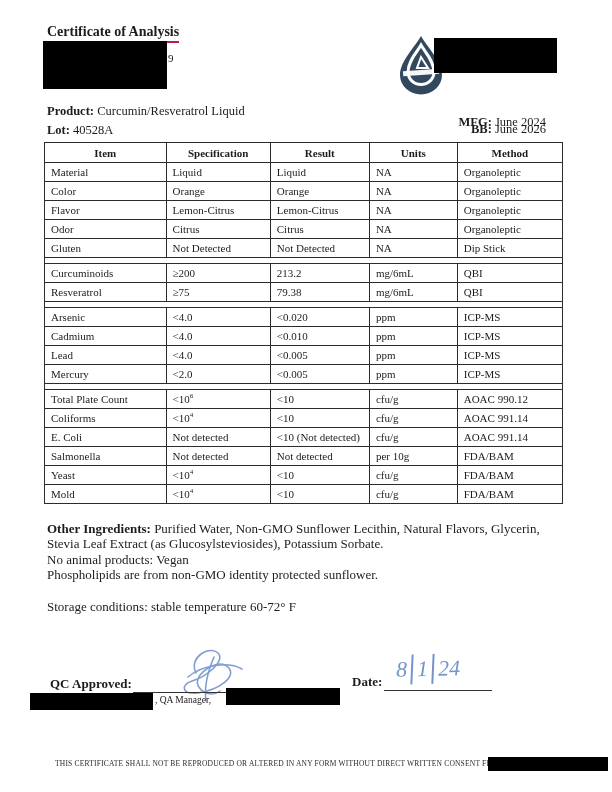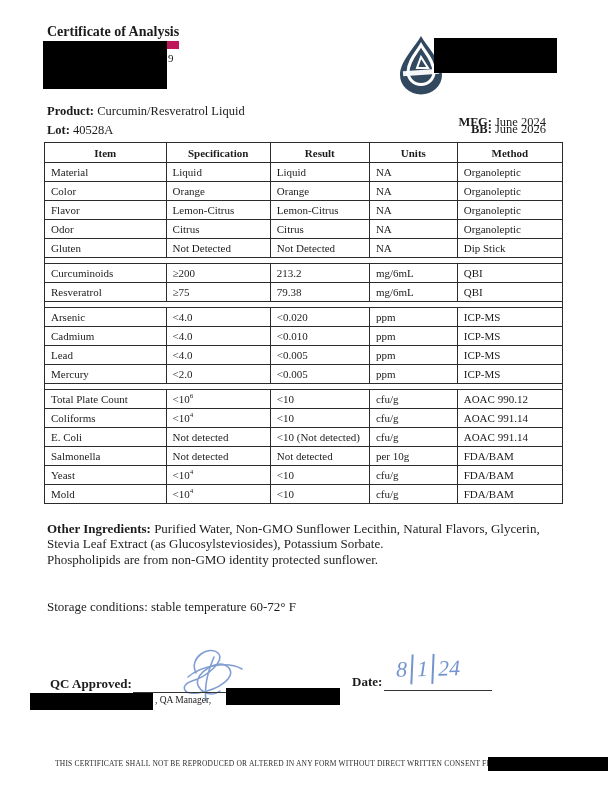--- a/index.html
+++ b/index.html
@@ -12,21 +12,21 @@
     color: #1c1c1c;
     overflow: hidden;
     margin: 0 auto;
   }
   .redact { position: absolute; background: #000; }
 
   
   .doc-title {
     position: absolute; left: 47px; top: 24px;
     font-size: 14px; font-weight: bold;
-    border-bottom: 8px solid #be185d; padding-bottom: 1px;
+    border-bottom: 2px solid #be185d; padding-bottom: 1px;
   }
   .addr-digit { position: absolute; left: 168px; top: 52px; font-size: 11px; }
   .logo { position: absolute; left: 397px; top: 35px; width: 48px; height: 60px; }
 
   
   .info-line { position: absolute; font-size: 12.5px; }
   .info-line b { font-weight: bold; }
   .info-right { text-align: right; right: 66px; }
 
   
@@ -248,20 +248,21 @@
           <td class="w-units">cfu/g</td>
           <td class="w-method">FDA/BAM</td>
         </tr>
       </tbody>
   </table>
 
   <div class="para" style="top:521px;">
     <b>Other Ingredients:</b><span> Purified Water, Non-GMO Sunflower Lecithin, Natural Flavors, Glycerin, Stevia Leaf Extract (as Glucosylsteviosides), Potassium Sorbate.</span>
   </div>
   <div class="para" style="top:552px;">
+    <div>No animal products: Vegan</div>
     <div>Phospholipids are from non-GMO identity protected sunflower.</div>
   </div>
   <div class="para" style="top:599px;">Storage conditions: stable temperature 60-72° F</div>
 
   <svg class="signature" viewBox="0 0 92 60">
     <g fill="none" stroke="#7394cd" stroke-width="1.6" stroke-linecap="round" opacity="0.9">
       <path d="M38 30 C30 14 52 2 60 10 C68 18 48 34 34 38 C22 42 24 52 40 50 C60 47 80 34 70 24 C62 16 44 26 40 36 C36 46 52 56 62 48"></path>
       <path d="M30 34 C44 22 70 18 84 26"></path>
       <path d="M56 14 C50 28 46 44 48 58"></path>
     </g>

